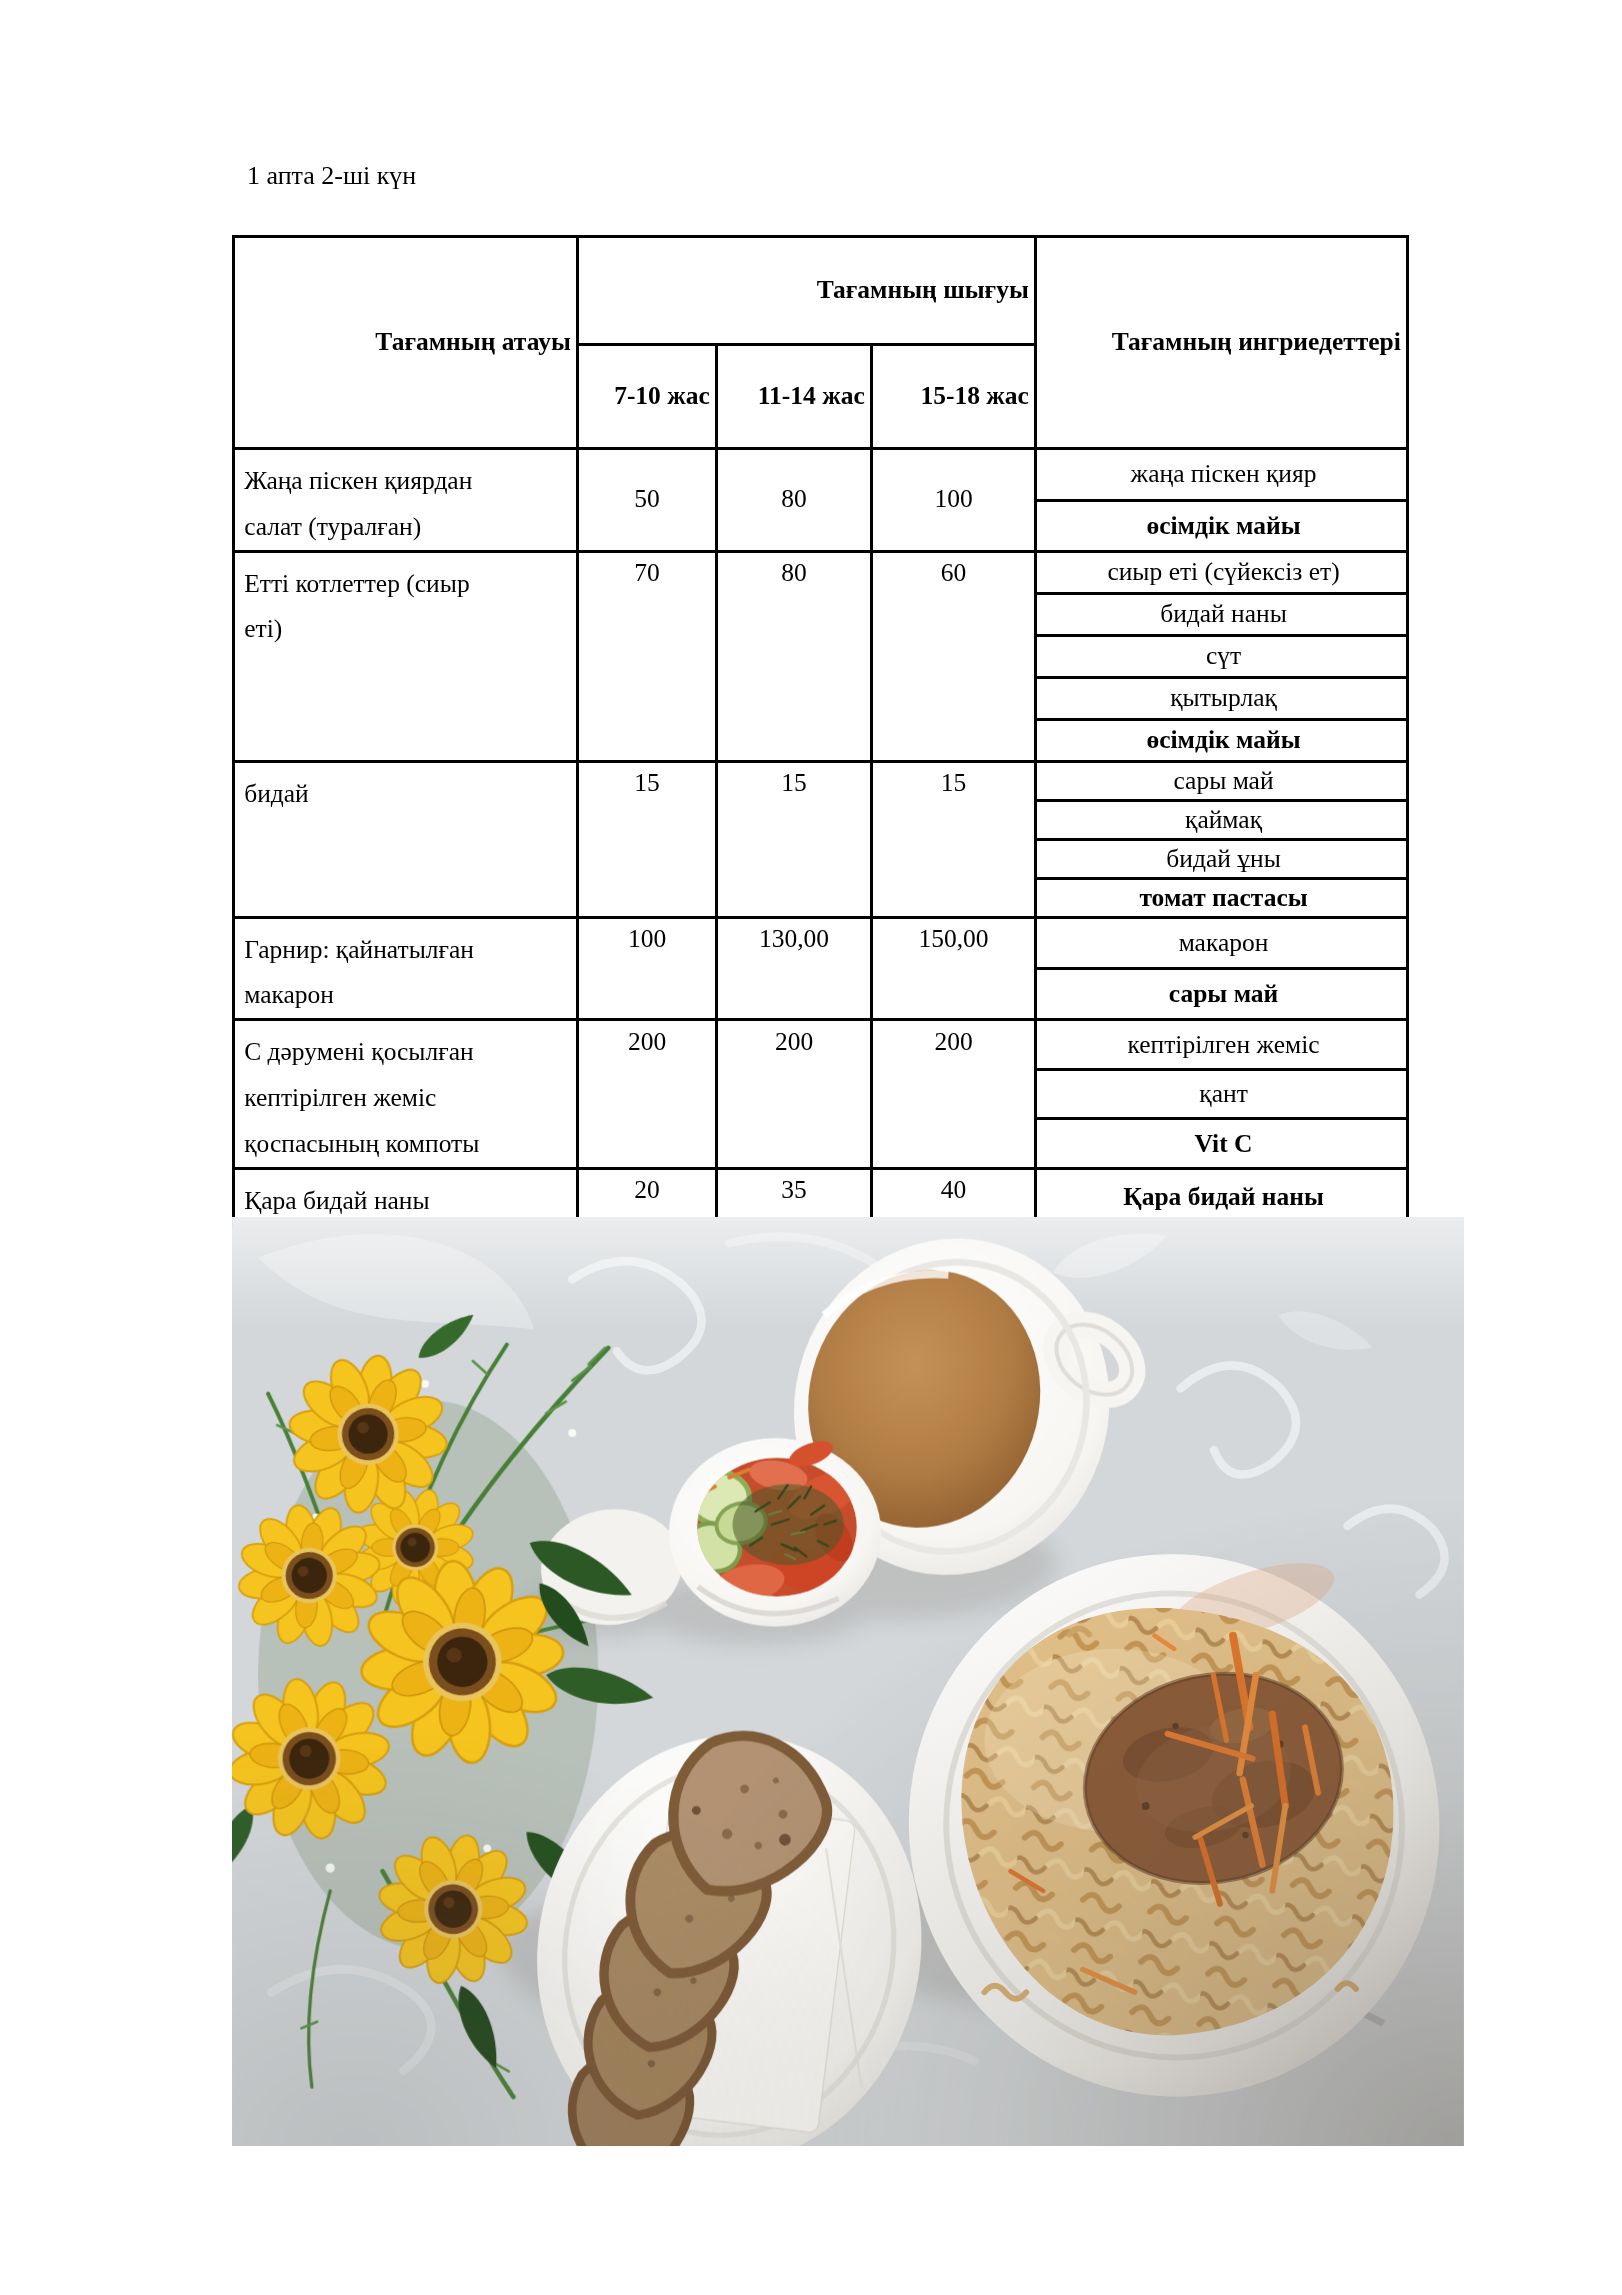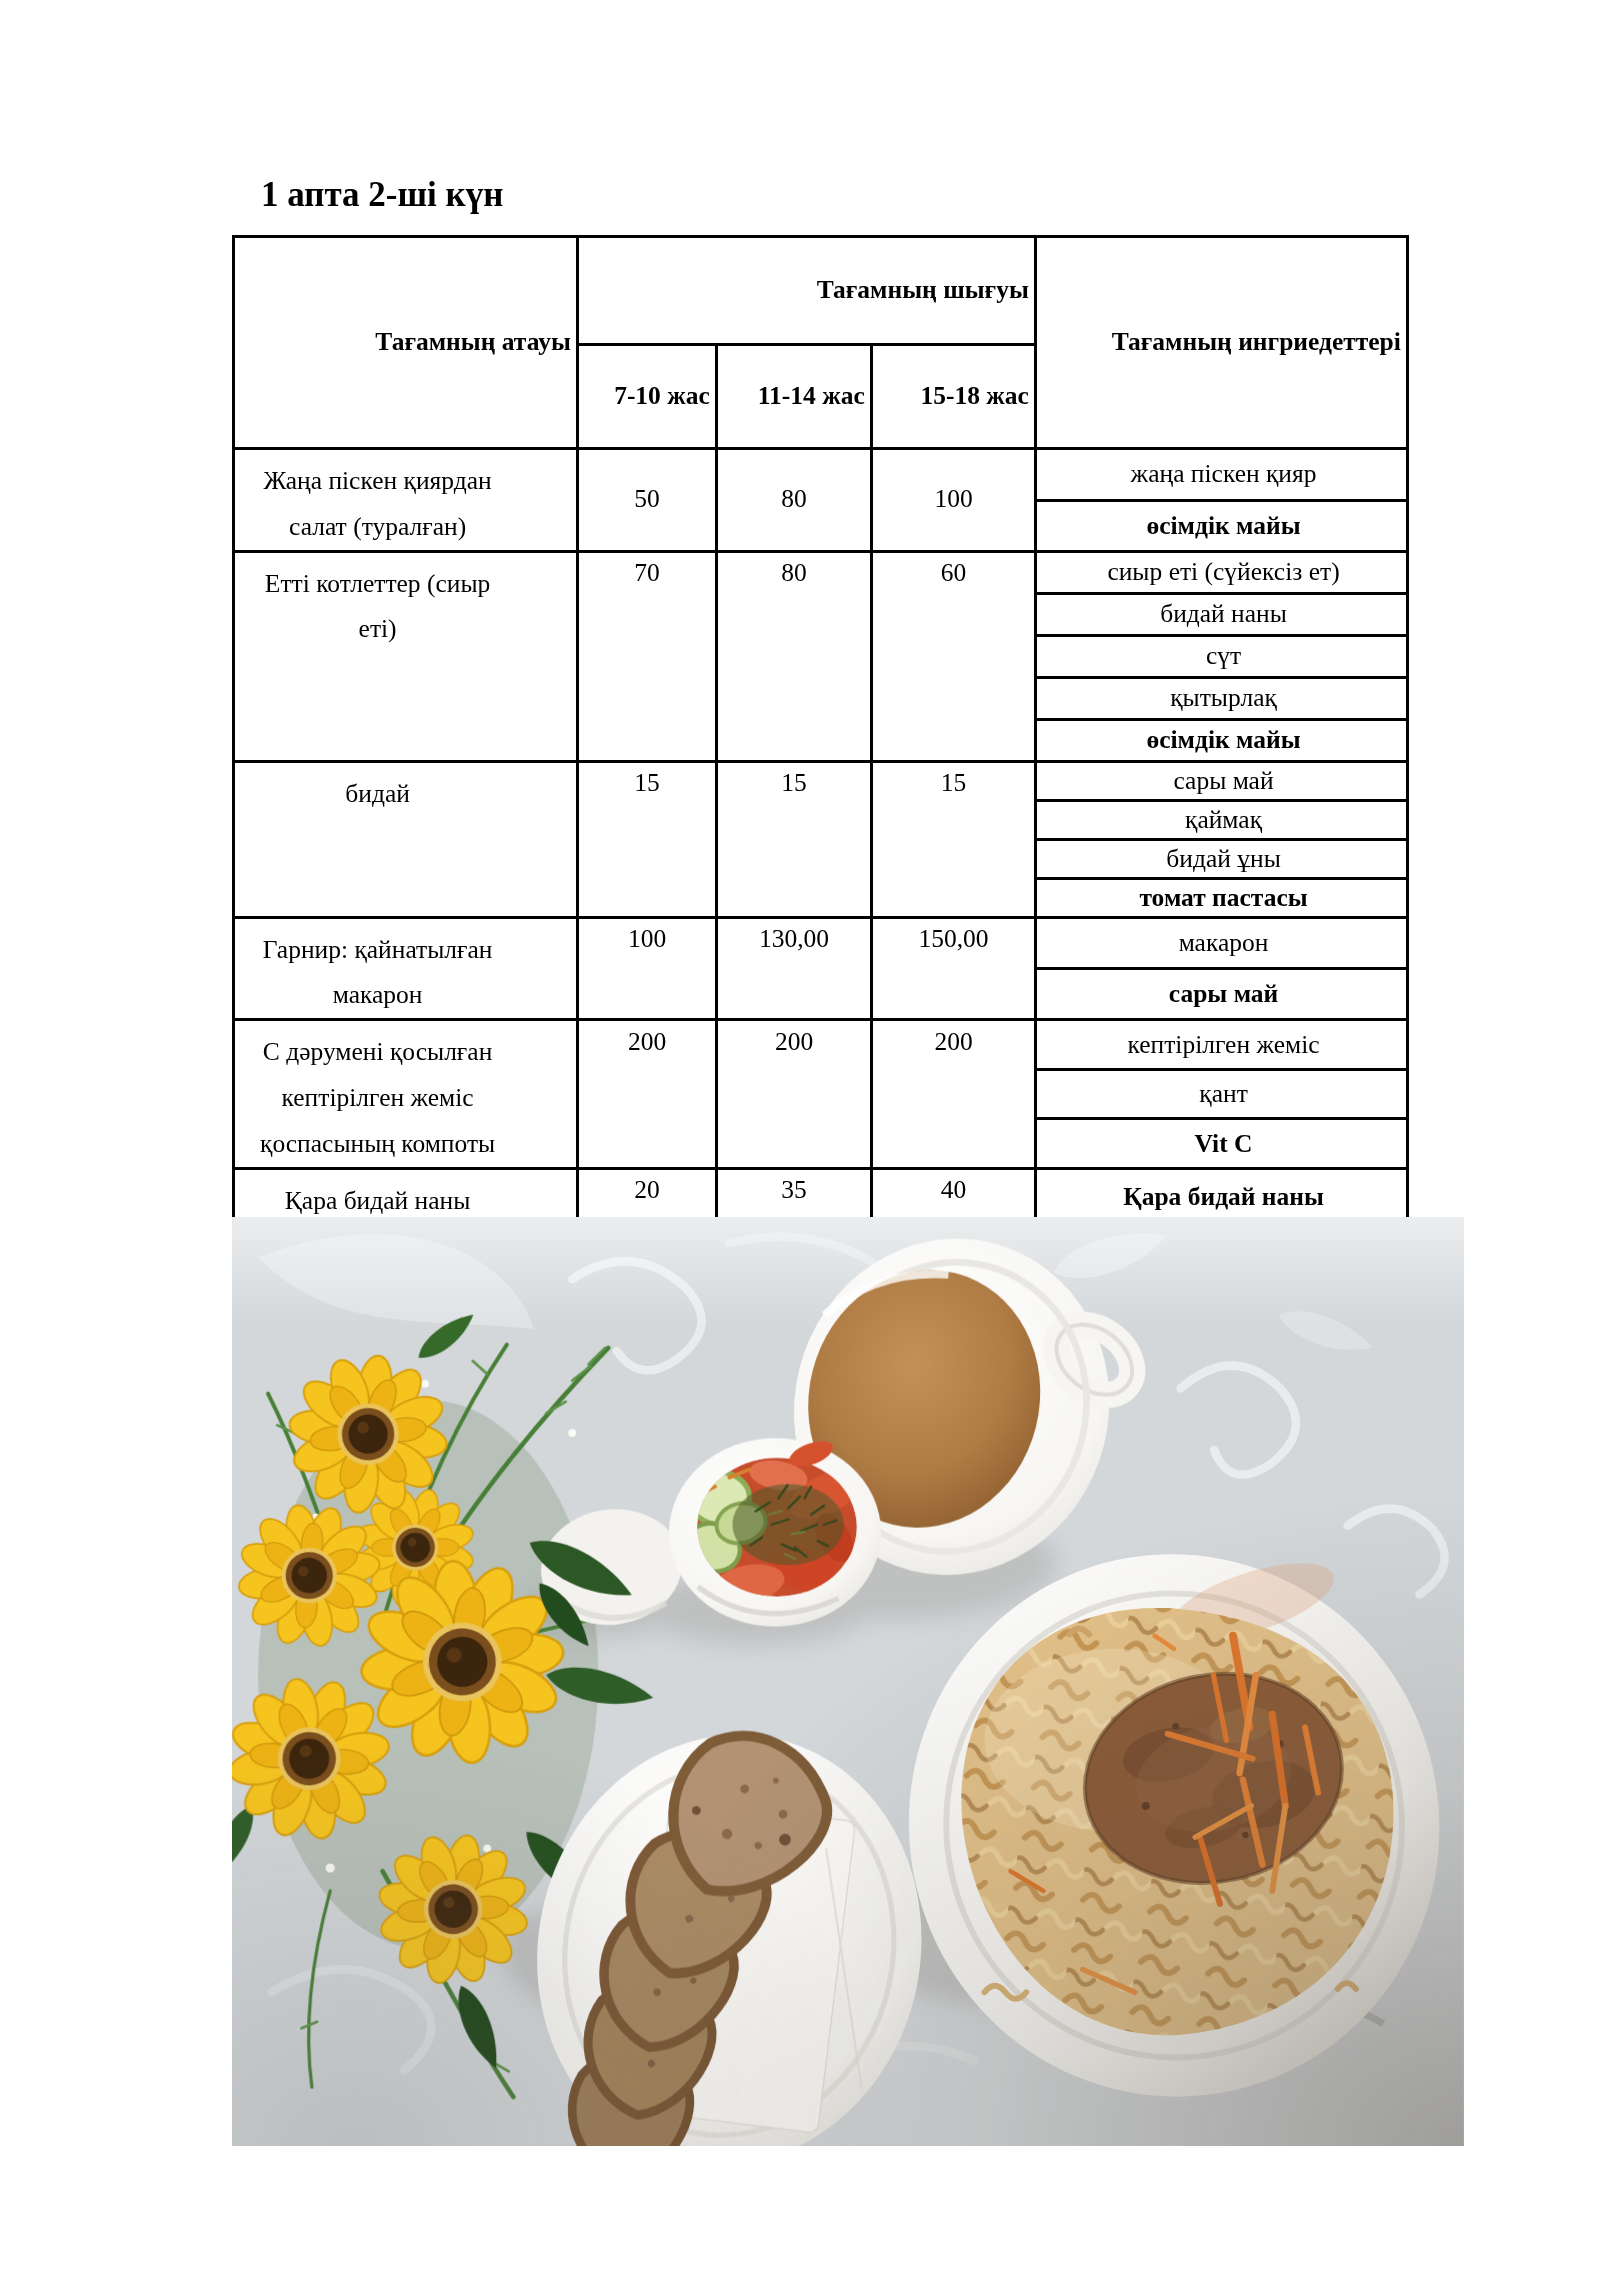--- a/index.html
+++ b/index.html
@@ -1,26 +1,26 @@
 <!DOCTYPE html>
 <html style="font-size:10.5px"><head>
 <meta charset="utf-8">
 <style>
   html,body{margin:0;padding:0;background:#ffffff;}
   .page{position:relative;width:1623px;height:2295px;background:#ffffff;overflow:hidden;
         font-family:"Liberation Serif",serif;color:#000;}
-  .doc-title{position:absolute;left:247px;top:161px;font-size:35px;font-weight:bold;margin:14px;}
+  .doc-title{position:absolute;left:247px;top:161px;font-size:26px;font-weight:normal;margin:0;}
   table.menu{position:absolute;left:232px;top:235px;width:1173px;border-collapse:collapse;
              table-layout:fixed;font-size:25.5px;}
   table.menu{border:3.9px solid #000;}
   table.menu th,table.menu td{border:3.3px solid #000;overflow:hidden;}
   table.menu th{font-weight:bold;vertical-align:middle;text-align:right;padding:0 5.2px;line-height:1.5;}
   th.pad-down{padding-top:46px;}
   th.age-narrow{padding:0 19.6px;margin-top:40px;}
-  td.name{vertical-align:top;text-align:center;padding:7.9px 65px 0 9.2px;line-height:1.8;margin-top:33px;}
+  td.name{vertical-align:top;text-align:left;padding:7.9px 65px 0 9.2px;line-height:1.8;margin-top:33px;}
   td.val{vertical-align:top;text-align:center;padding-top:5.2px;}
   td.val.vm{vertical-align:middle;padding-top:0;}
   td.ing{vertical-align:middle;text-align:center;padding:0 6.5px 0 10.5px;
          border-top-width:2px;border-bottom-width:2px;}
   td.ing.first{border-top-width:3.3px;}
   td.ing.last{border-bottom-width:3.3px;font-weight:bold;}
   tr.h165{height:108px;} tr.h159{height:104px;} tr.h78{height:51px;} tr.h77{height:50px;}
   tr.h64{height:42px;} tr.h59{height:39px;} tr.h61{height:40px;} tr.h72{height:47px;} tr.h65{height:43px;}
   .photo{position:absolute;left:232px;top:1217px;width:1232px;height:929px;}
   .photo svg{display:block;width:100%;height:100%;}

